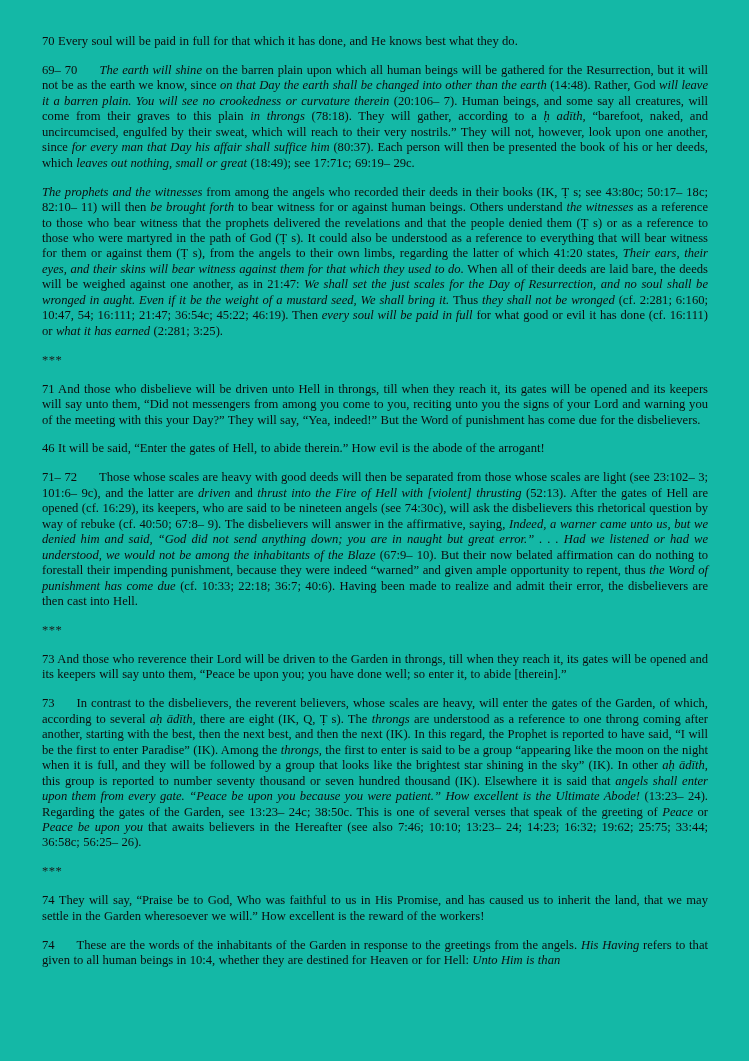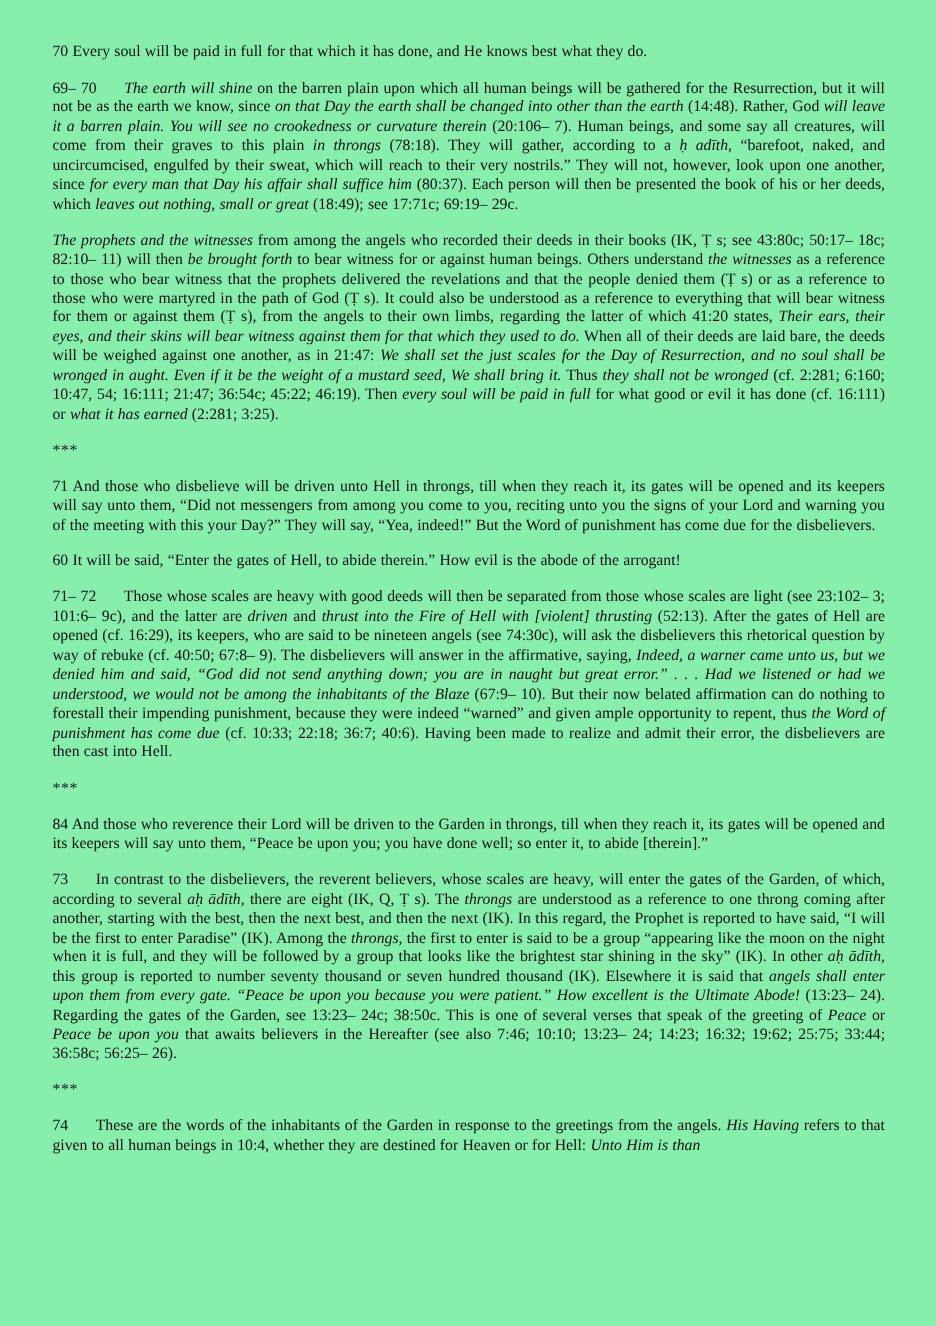--- a/index.html
+++ b/index.html
@@ -4,21 +4,21 @@
 <style>
   html, body {
     margin: 0;
     padding: 0;
     background: #ffffff;
   }
   .page {
     position: relative;
     width: 749px;
     height: 1061px;
-    background: #86efac;
+    background: #14b8a6;
     overflow: hidden;
     font-family: "Liberation Serif", "DejaVu Serif", serif;
     color: #0d0d0d;
   }
   .content {
     position: absolute;
     left: 42px;
     top: 34px;
     width: 666px;
   }
@@ -67,29 +67,30 @@
     <p class="para verse">70 Every soul will be paid in full for that which it has done, and He knows best what they do.</p>
 
     <p class="para commentary">69– 70<span class="tab"></span><i>The earth will shine</i> on the barren plain upon which all human beings will be gathered for the Resurrection, but it will not be as the earth we know, since <i>on that Day the earth shall be changed into other than the earth</i> (14:48). Rather, God <i>will leave it a barren plain. You will see no crookedness or curvature therein</i> (20:106– 7). Human beings, and some say all creatures, will come from their graves to this plain <i>in throngs</i> (78:18). They will gather, according to a <i>ḥ adīth,</i> “barefoot, naked, and uncircumcised, engulfed by their sweat, which will reach to their very nostrils.” They will not, however, look upon one another, since <i>for every man that Day his affair shall suffice him</i> (80:37). Each person will then be presented the book of his or her deeds, which <i>leaves out nothing, small or great</i> (18:49); see 17:71c; 69:19– 29c.</p>
 
     <p class="para commentary"><i>The prophets and the witnesses</i> from among the angels who recorded their deeds in their books (IK, Ṭ s; see 43:80c; 50:17– 18c; 82:10– 11) will then <i>be brought forth</i> to bear witness for or against human beings. Others understand <i>the witnesses</i> as a reference to those who bear witness that the prophets delivered the revelations and that the people denied them (Ṭ s) or as a reference to those who were martyred in the path of God (Ṭ s). It could also be understood as a reference to everything that will bear witness for them or against them (Ṭ s), from the angels to their own limbs, regarding the latter of which 41:20 states, <i>Their ears, their eyes, and their skins will bear witness against them for that which they used to do.</i> When all of their deeds are laid bare, the deeds will be weighed against one another, as in 21:47: <i>We shall set the just scales for the Day of Resurrection, and no soul shall be wronged in aught. Even if it be the weight of a mustard seed, We shall bring it.</i> Thus <i>they shall not be wronged</i> (cf. 2:281; 6:160; 10:47, 54; 16:111; 21:47; 36:54c; 45:22; 46:19). Then <i>every soul will be paid in full</i> for what good or evil it has done (cf. 16:111) or <i>what it has earned</i> (2:281; 3:25).</p>
 
     <div class="sep">***</div>
 
     <p class="para verse">71 And those who disbelieve will be driven unto Hell in throngs, till when they reach it, its gates will be opened and its keepers will say unto them, “Did not messengers from among you come to you, reciting unto you the signs of your Lord and warning you of the meeting with this your Day?” They will say, “Yea, indeed!” But the Word of punishment has come due for the disbelievers.</p>
 
-    <p class="para verse">60 It will be said, “Enter the gates of Hell, to abide therein.” How evil is the abode of the arrogant!</p>
+    <p class="para verse">46 It will be said, “Enter the gates of Hell, to abide therein.” How evil is the abode of the arrogant!</p>
 
     <p class="para commentary">71– 72<span class="tab"></span>Those whose scales are heavy with good deeds will then be separated from those whose scales are light (see 23:102– 3; 101:6– 9c), and the latter are <i>driven</i> and <i>thrust into the Fire of Hell with [violent] thrusting</i> (52:13). After the gates of Hell are opened (cf. 16:29), its keepers, who are said to be nineteen angels (see 74:30c), will ask the disbelievers this rhetorical question by way of rebuke (cf. 40:50; 67:8– 9). The disbelievers will answer in the affirmative, saying, <i>Indeed, a warner came unto us, but we denied him and said, “God did not send anything down; you are in naught but great error.” . . . Had we listened or had we understood, we would not be among the inhabitants of the Blaze</i> (67:9– 10). But their now belated affirmation can do nothing to forestall their impending punishment, because they were indeed “warned” and given ample opportunity to repent, thus <i>the Word of punishment has come due</i> (cf. 10:33; 22:18; 36:7; 40:6). Having been made to realize and admit their error, the disbelievers are then cast into Hell.</p>
 
     <div class="sep">***</div>
 
-    <p class="para verse">84 And those who reverence their Lord will be driven to the Garden in throngs, till when they reach it, its gates will be opened and its keepers will say unto them, “Peace be upon you; you have done well; so enter it, to abide [therein].”</p>
+    <p class="para verse">73 And those who reverence their Lord will be driven to the Garden in throngs, till when they reach it, its gates will be opened and its keepers will say unto them, “Peace be upon you; you have done well; so enter it, to abide [therein].”</p>
 
     <p class="para commentary">73<span class="tab"></span>In contrast to the disbelievers, the reverent believers, whose scales are heavy, will enter the gates of the Garden, of which, according to several <i>aḥ ādīth,</i> there are eight (IK, Q, Ṭ s). The <i>throngs</i> are understood as a reference to one throng coming after another, starting with the best, then the next best, and then the next (IK). In this regard, the Prophet is reported to have said, “I will be the first to enter Paradise” (IK). Among the <i>throngs,</i> the first to enter is said to be a group “appearing like the moon on the night when it is full, and they will be followed by a group that looks like the brightest star shining in the sky” (IK). In other <i>aḥ ādīth,</i> this group is reported to number seventy thousand or seven hundred thousand (IK). Elsewhere it is said that <i>angels shall enter upon them from every gate. “Peace be upon you because you were patient.” How excellent is the Ultimate Abode!</i> (13:23– 24). Regarding the gates of the Garden, see 13:23– 24c; 38:50c. This is one of several verses that speak of the greeting of <i>Peace</i> or <i>Peace be upon you</i> that awaits believers in the Hereafter (see also 7:46; 10:10; 13:23– 24; 14:23; 16:32; 19:62; 25:75; 33:44; 36:58c; 56:25– 26).</p>
 
     <div class="sep">***</div>
 
+    <p class="para verse">74 They will say, “Praise be to God, Who was faithful to us in His Promise, and has caused us to inherit the land, that we may settle in the Garden wheresoever we will.” How excellent is the reward of the workers!</p>
 
     <p class="para commentary">74<span class="tab"></span>These are the words of the inhabitants of the Garden in response to the greetings from the angels. <i>His Having</i> refers to that given to all human beings in 10:4, whether they are destined for Heaven or for Hell: <i>Unto Him is than</i></p>
 
   </div>
 </div>
 
 </body></html>

